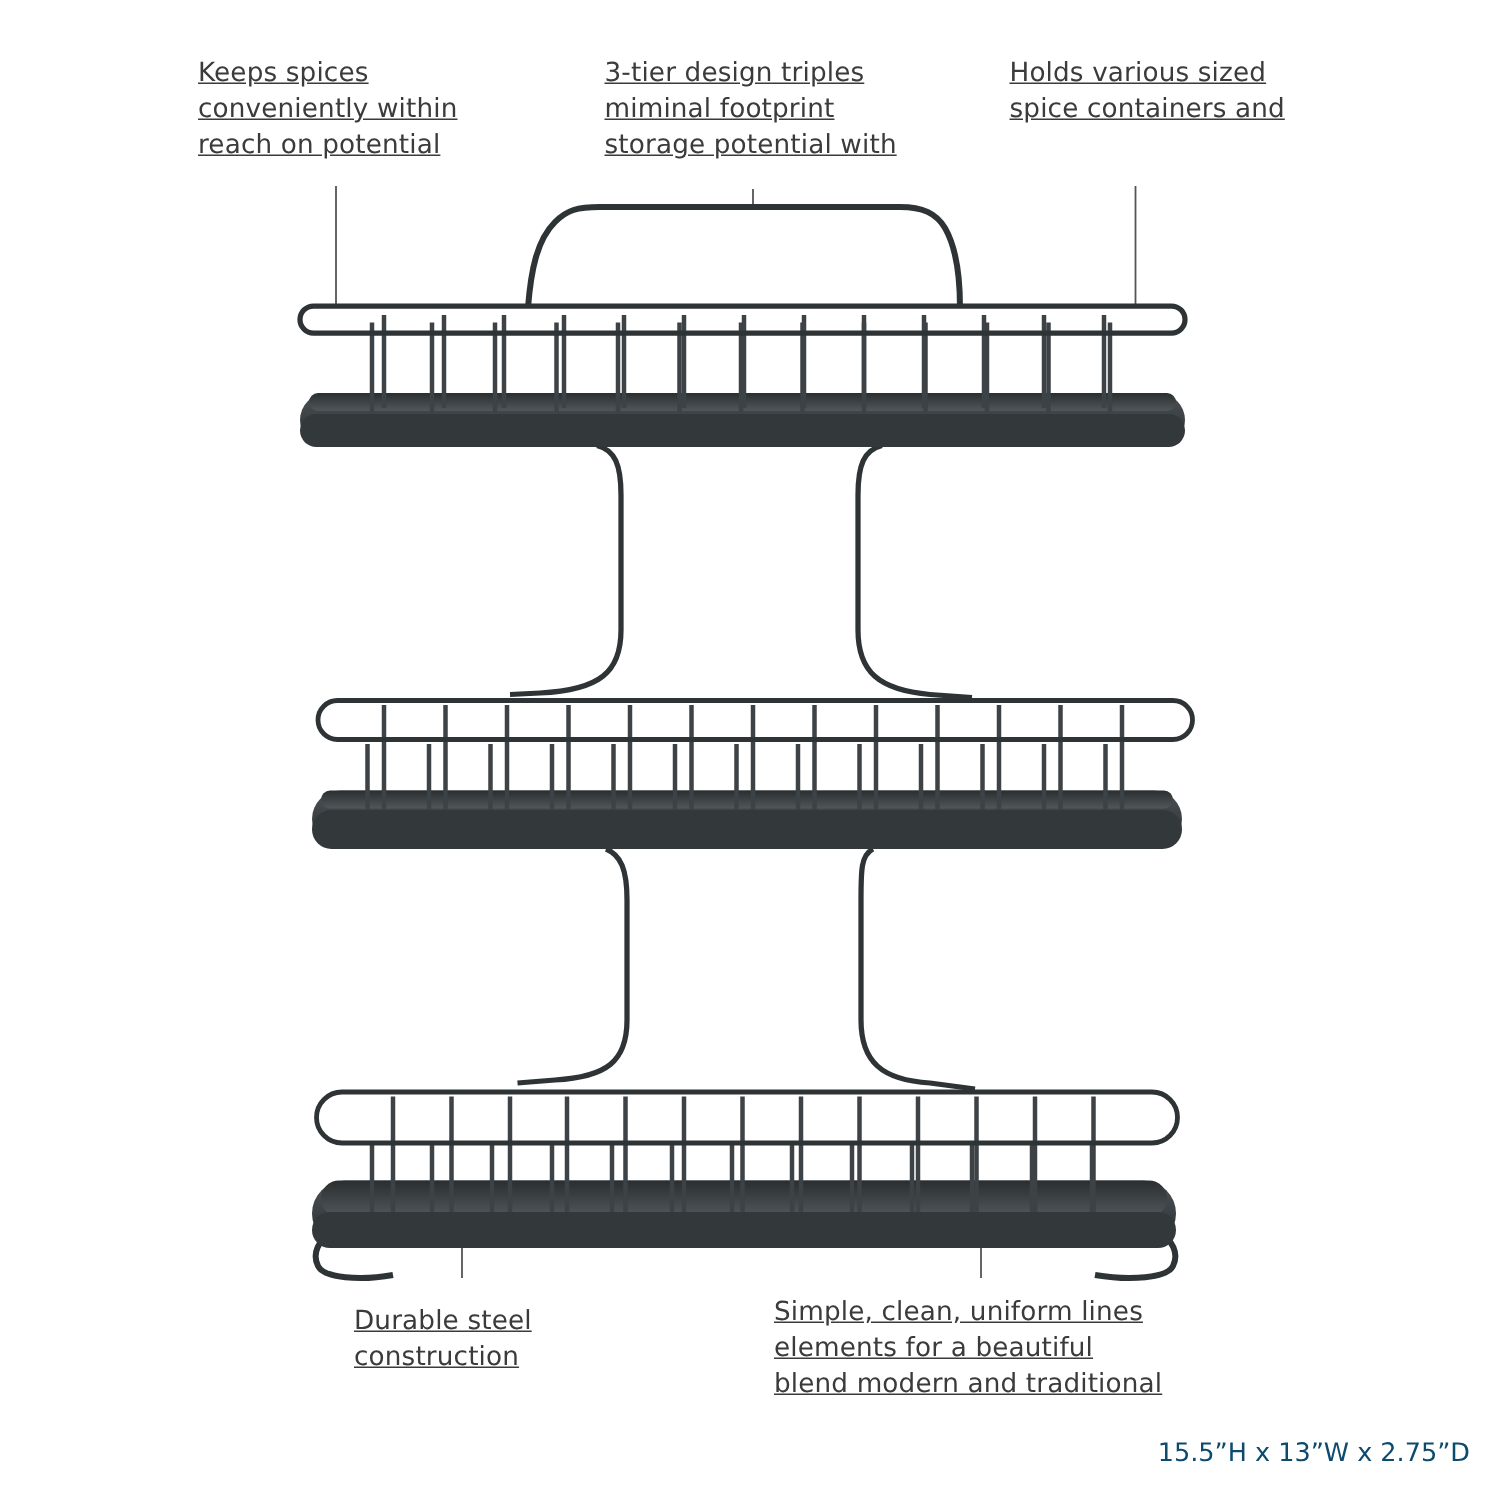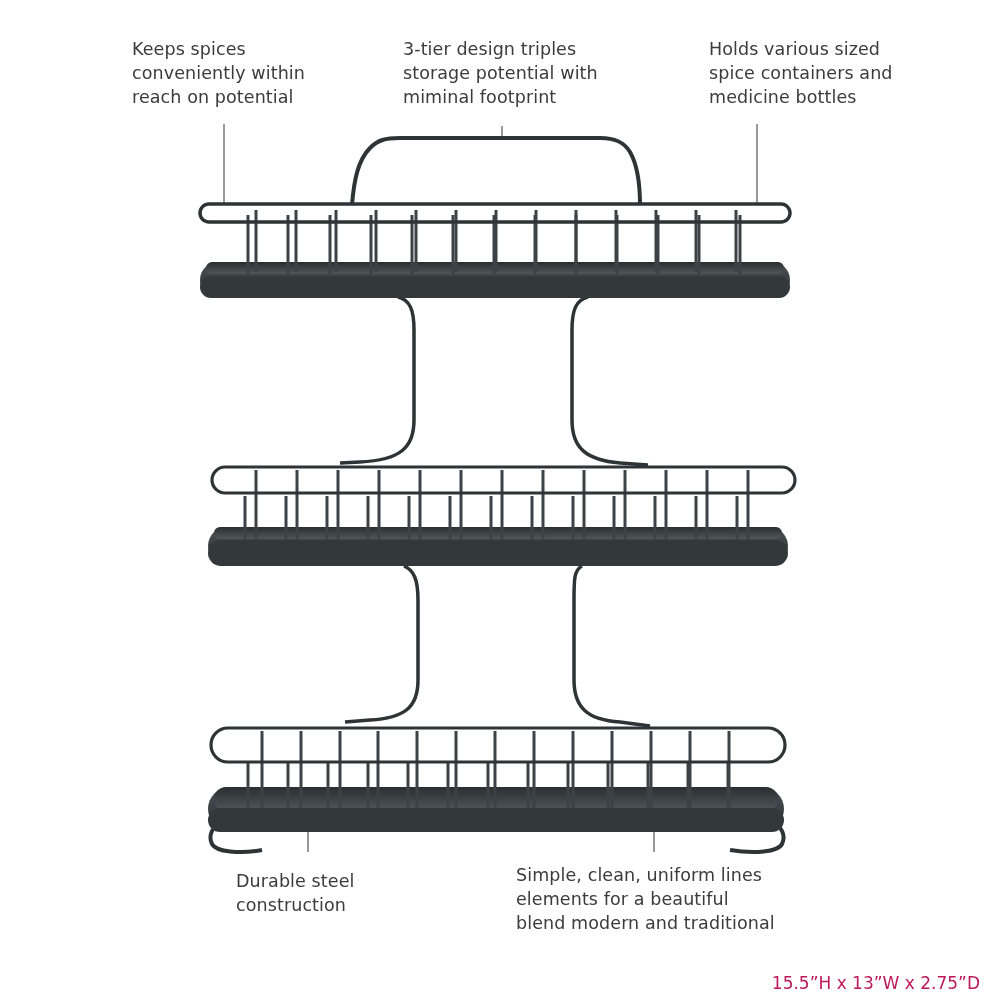--- a/index.html
+++ b/index.html
@@ -1,22 +1,22 @@
 <!DOCTYPE html>
 <html><head>
 <meta charset="utf-8">
 <style>
   html, body { margin: 0; padding: 0; background: #ffffff; }
   body { width: 1000px; height: 1000px; position: relative; overflow: hidden;
          font-family: "DejaVu Sans", "Liberation Sans", sans-serif; }
   .callout { position: absolute; color: #3b3b3b; font-size: 17.5px; line-height: 24px;
              letter-spacing: 0.1px; font-weight: normal; }
-  .callout .line { display: block; white-space: nowrap; }
-  .dims { position: absolute; right: 20px; top: 959px; font-size: 17px; color: #be185d;
-          white-space: nowrap; margin-top: 14px; }
+  .callout .line { display: block; white-space: nowrap; text-decoration: underline; }
+  .dims { position: absolute; right: 20px; top: 959px; font-size: 17px; color: #0c4a6e;
+          white-space: nowrap; }
   #rack { position: absolute; left: 0; top: 0; }
 </style>
 </head>
 <body>
 
 <svg id="rack" width="1000" height="1000" viewBox="0 0 1000 1000">
   <defs>
     <linearGradient id="trayGrad" x1="0" y1="0" x2="0" y2="1">
       <stop offset="0" stop-color="#4a5054"></stop>
       <stop offset="0.5" stop-color="#3a4043"></stop>
@@ -154,28 +154,27 @@
 </svg>
 
 <div class="callout" style="left:132px; top:37px;">
   <span class="line">Keeps spices</span>
   <span class="line">conveniently within</span>
   <span class="line">reach on potential</span>
 </div>
 
 <div class="callout" style="left:403px; top:37px;">
   <span class="line">3-tier design triples</span>
+  <span class="line">miminal footprint</span>
   <span class="line">storage potential with</span>
-  <span class="line">miminal footprint</span>
 </div>
 
-<div class="callout" style="left:709px; top:37px;">
+<div class="callout" style="left:673px; top:37px;">
   <span class="line">Holds various sized</span>
   <span class="line">spice containers and</span>
-  <span class="line">medicine bottles</span>
 </div>
 
 <div class="callout" style="left:236px; top:869px;">
   <span class="line">Durable steel</span>
   <span class="line">construction</span>
 </div>
 
 <div class="callout" style="left:516px; top:863px;">
   <span class="line">Simple, clean, uniform lines</span>
   <span class="line">elements for a beautiful</span>

